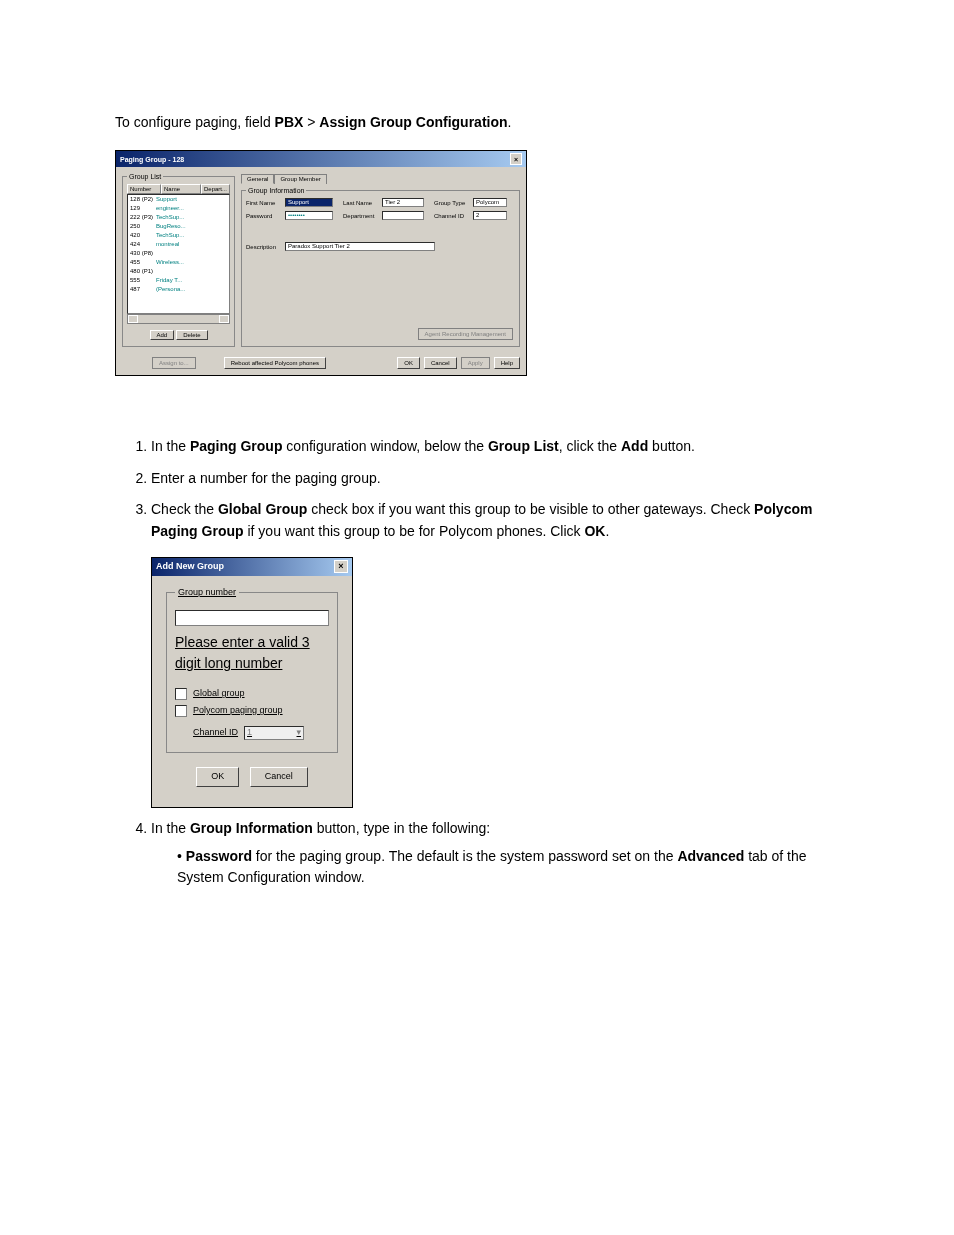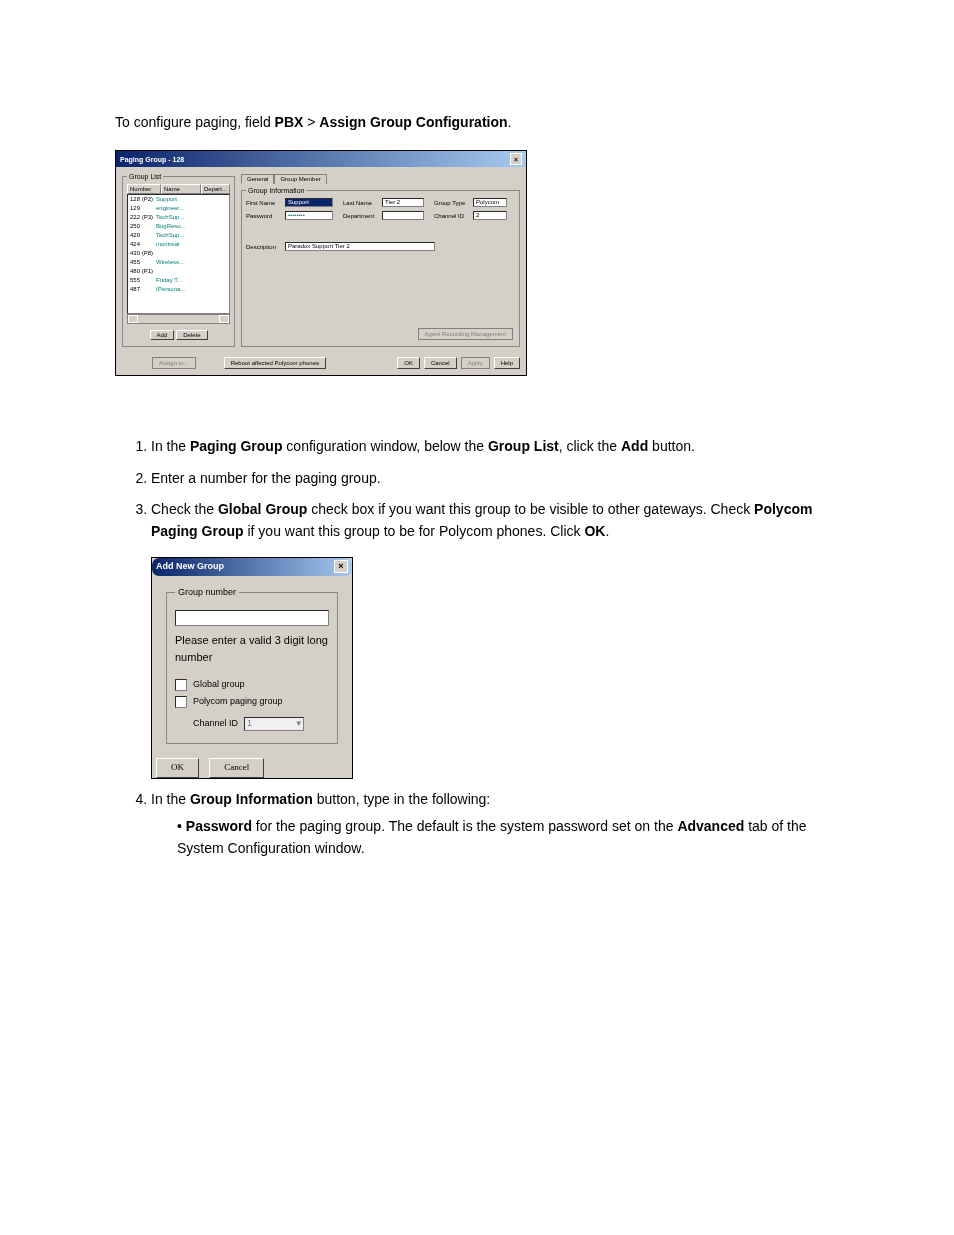--- a/index.html
+++ b/index.html
@@ -50,32 +50,32 @@
 
   
   ol.steps { margin: 60px 0 20px 0; padding-left: 36px; }
   ol.steps > li { margin-bottom: 10px; line-height:1.55; }
   ol.steps ul { list-style: none; padding-left: 26px; margin:6px 0;}
   ol.steps ul li::before { content:"•  "; }
   ol.steps ul li { margin-bottom:8px; line-height:1.55;}
 
   
   .fig2 { width: 200px; border:1px solid #000; background:#d4d0c8; font-family:Tahoma,sans-serif; font-size:9px; margin-top:14px;}
-  .fig2 .titlebar { background: linear-gradient(to right,#0a246a,#a6caf0); color:#fff; font-weight:bold; padding:2px 4px; display:flex; justify-content:space-between; align-items:center;border-radius:7px;}
+  .fig2 .titlebar { background: linear-gradient(to right,#0a246a,#a6caf0); color:#fff; font-weight:bold; padding:2px 4px; display:flex; justify-content:space-between; align-items:center;}
   .fig2 .titlebar .x{ background:#d4d0c8; color:#000; width:12px;height:11px; display:flex;align-items:center;justify-content:center; border:1px solid #fff; font-size:9px;}
-  .fig2 .content{ padding:10px 12px 8px 12px;}
+  .fig2 .content{ padding:10px 12px 8px 12px;text-decoration:underline;}
   .fig2 fieldset{ border:1px solid #888; padding:10px 8px 12px 8px;}
   .fig2 legend{ font-size:9px; padding:0 3px;}
   .fig2 .num{ width:100%; height:16px; border:1px inset #808080; background:#fff; margin-bottom:6px; box-sizing:border-box;}
-  .fig2 .hint{ font-size:11px; margin-bottom:12px;}
+  .fig2 .hint{ font-size:14px; margin-bottom:12px;}
   .fig2 .chk{ display:flex; align-items:center; gap:6px; font-size:9px; margin:3px 0;}
   .fig2 .chk .box{width:10px;height:10px;border:1px inset #808080;background:#fff;}
   .fig2 .chan{display:flex;align-items:center;gap:6px;margin:8px 0 0 18px; font-size:9px;}
   .fig2 .sel{width:60px;height:14px;border:1px inset #808080;background:#efefef;color:#808080;display:flex;align-items:center;justify-content:space-between;padding:0 2px;box-sizing:border-box;}
-  .fig2 .foot{ text-align:left; padding:6px 0 0 0;font-family:Liberation Serif, serif;}
+  .fig2 .foot{ text-align:center; padding:6px 0 20px 0;}
   .fig2 .foot .btn{ display:inline-block; background:#d4d0c8; border:1px solid #fff; border-right-color:#404040; border-bottom-color:#404040; padding:2px 14px; font-size:9px; margin:0 4px;}
 </style>
 </head>
 <body>
 
 <p class="intro">
   <span>To configure paging, field </span><span class="bold">PBX</span><span> &gt; </span><span class="bold">Assign Group Configuration</span><span>.</span>
 </p>
 
 <div class="fig1">

